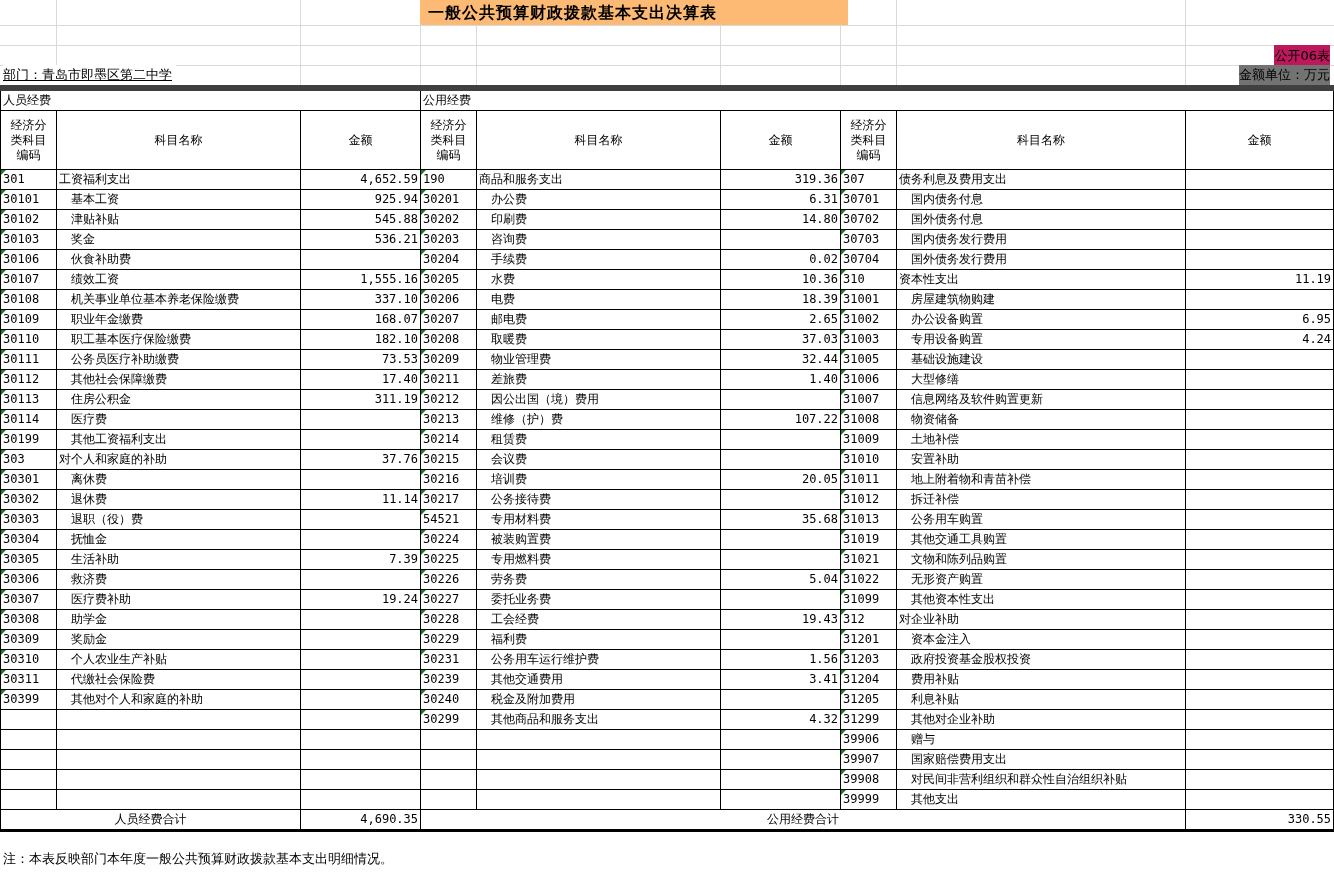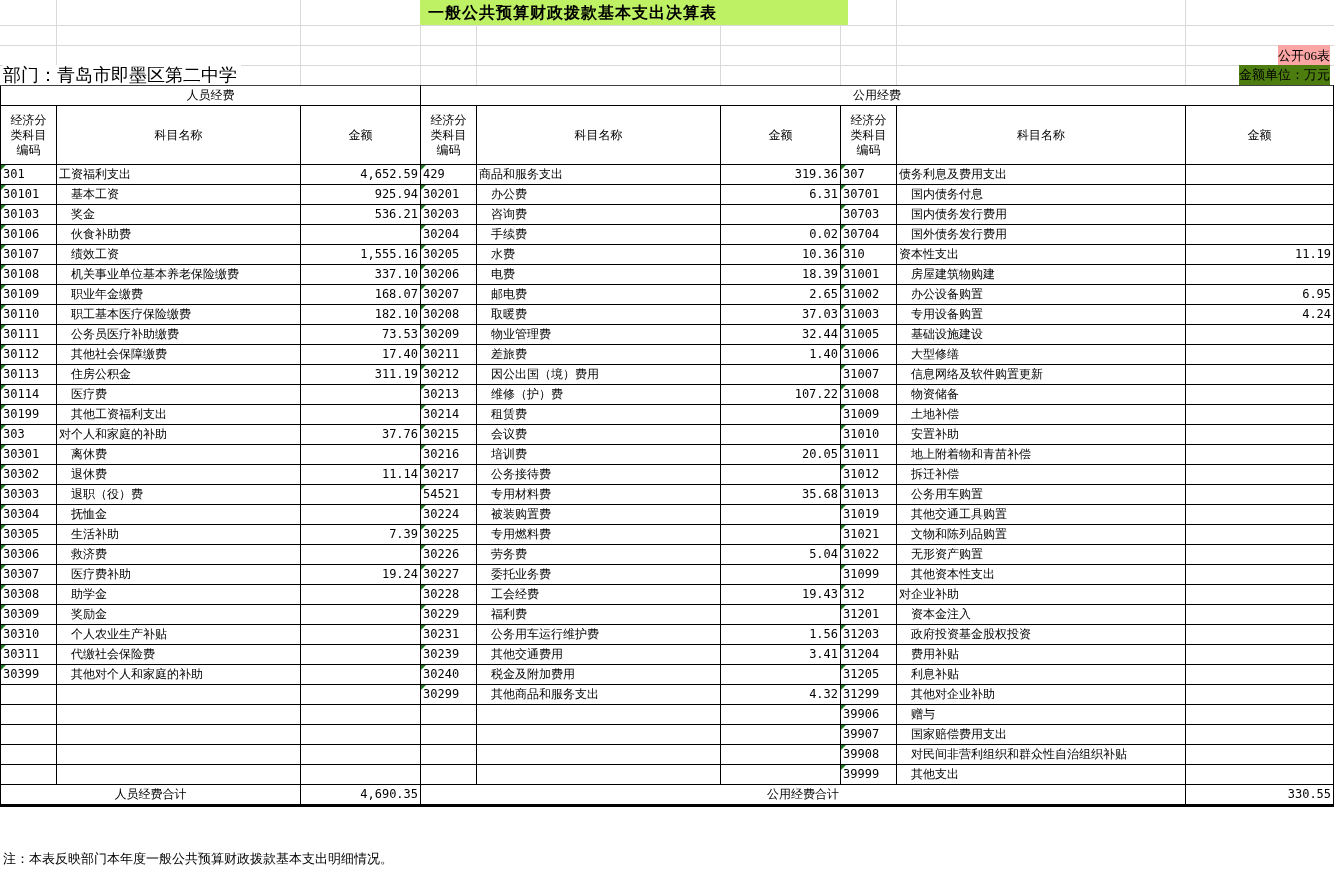--- a/index.html
+++ b/index.html
@@ -3,28 +3,28 @@
 <meta charset="utf-8">
 <style>
   html, body { margin: 0; padding: 0; background: #ffffff; }
   body { width: 1334px; height: 872px; overflow: hidden; position: relative;
          font-family: "DejaVu Sans", "Liberation Sans", sans-serif; font-size: 12px; color: #000; }
   .sheet { position: absolute; left: 0; top: 0; width: 1334px; height: 872px; }
   .gridbg { position: absolute; left: 0; top: 0; width: 1334px; height: 85px; }
   .gline-h { position: absolute; left: 0; width: 1334px; height: 1px; background: #d9d9d9; }
   .gline-v { position: absolute; top: 0; width: 1px; height: 85px; background: #d9d9d9; }
   .title { position: absolute; left: 420px; top: 0; width: 420px; height: 25px; line-height: 25px;
-           font-size: 16px; font-weight: bold; padding-left: 8px; background: #bef264; letter-spacing: 1px; }
-  .dept { position: absolute; left: 3px; top: 65px; height: 20px; line-height: 20px; font-size: 18px; background:#fff; padding-right:4px;}
-  .pubno { position: absolute; right: 4px; top: 45px; height: 20px; line-height: 22px; font-size: 13px; background:#fca5a5;font-family:Liberation Serif, serif;}
-  .unit { position: absolute; right: 4px; top: 65px; height: 20px; line-height: 20px; font-size: 13px; background:#4d7c0f;}
+           font-size: 16px; font-weight: bold; padding-left: 8px; background: #fdba74; letter-spacing: 1px; }
+  .dept { position: absolute; left: 3px; top: 65px; height: 20px; line-height: 20px; font-size: 13px; background:#fff; padding-right:4px;text-decoration:underline;}
+  .pubno { position: absolute; right: 4px; top: 45px; height: 20px; line-height: 22px; font-size: 13px; background:#be185d;}
+  .unit { position: absolute; right: 4px; top: 65px; height: 20px; line-height: 20px; font-size: 13px; background:#737373;}
   table.main { position: absolute; left: 0; top: 85px; border-collapse: collapse; table-layout: fixed; width: 1333px; }
   table.main td { border: 1px solid #000; padding: 0 2px; height: 19px; line-height: 19px; font-size: 12px;
                   white-space: nowrap; overflow: hidden; position: relative; }
-  table.main tr.group td { height: 19px; text-align: center; border-top: 1px solid #404040; }
+  table.main tr.group td { height: 19px; text-align: left; border-top: 6px solid #404040; }
   table.main tr.colhead td { height: 58px; line-height: 15px; text-align: center; }
   td.code { font-family: "DejaVu Sans Mono", "Liberation Mono", monospace; font-size: 11px; padding-left: 3px; }
   td.name { padding-left: 2px; }
   td.name.sub { padding-left: 14px; }
   td.amt { text-align: right; font-family: "DejaVu Sans Mono", "Liberation Mono", monospace; font-size: 11px; padding-right: 3px; }
   td.code.mark::before { content: ""; position: absolute; left: 0; top: 0; width: 0; height: 0;
                          border-top: 5px solid #1f7a1f; border-right: 5px solid transparent; }
   tr.total td { height: 19px; }
   tr.total td.label { text-align: center; }
   tr.total td { border-bottom: 3px solid #000; }
@@ -78,36 +78,47 @@
         <td>科目名称</td>
         <td>金额</td>
         <td style="white-space:normal;padding:0 4px;">经济分类科目编码</td>
         <td>科目名称</td>
         <td>金额</td>
       </tr>
     <tr>
           <td class="code mark">301</td>
           <td class="name">工资福利支出</td>
           <td class="amt">4,652.59</td>
-          <td class="code mark">429</td>
+          <td class="code mark">190</td>
           <td class="name">商品和服务支出</td>
           <td class="amt">319.36</td>
           <td class="code mark">307</td>
           <td class="name">债务利息及费用支出</td>
           <td class="amt"></td>
         </tr>
         <tr>
           <td class="code mark">30101</td>
           <td class="name sub">基本工资</td>
           <td class="amt">925.94</td>
           <td class="code mark">30201</td>
           <td class="name sub">办公费</td>
           <td class="amt">6.31</td>
           <td class="code mark">30701</td>
           <td class="name sub">国内债务付息</td>
+          <td class="amt"></td>
+        </tr>
+        <tr>
+          <td class="code mark">30102</td>
+          <td class="name sub">津贴补贴</td>
+          <td class="amt">545.88</td>
+          <td class="code mark">30202</td>
+          <td class="name sub">印刷费</td>
+          <td class="amt">14.80</td>
+          <td class="code mark">30702</td>
+          <td class="name sub">国外债务付息</td>
           <td class="amt"></td>
         </tr>
         <tr>
           <td class="code mark">30103</td>
           <td class="name sub">奖金</td>
           <td class="amt">536.21</td>
           <td class="code mark">30203</td>
           <td class="name sub">咨询费</td>
           <td class="amt"></td>
           <td class="code mark">30703</td>

